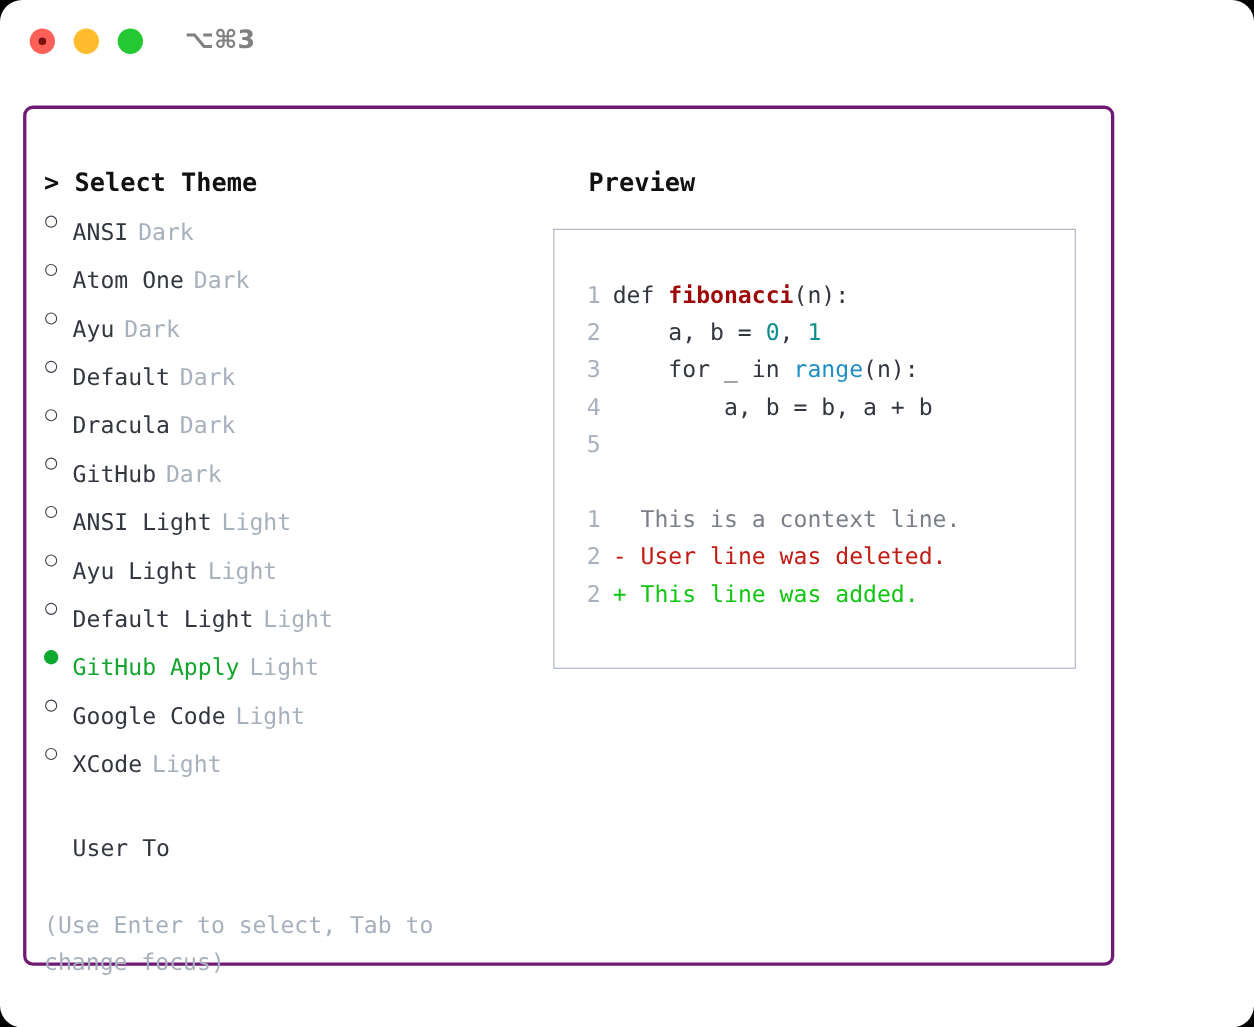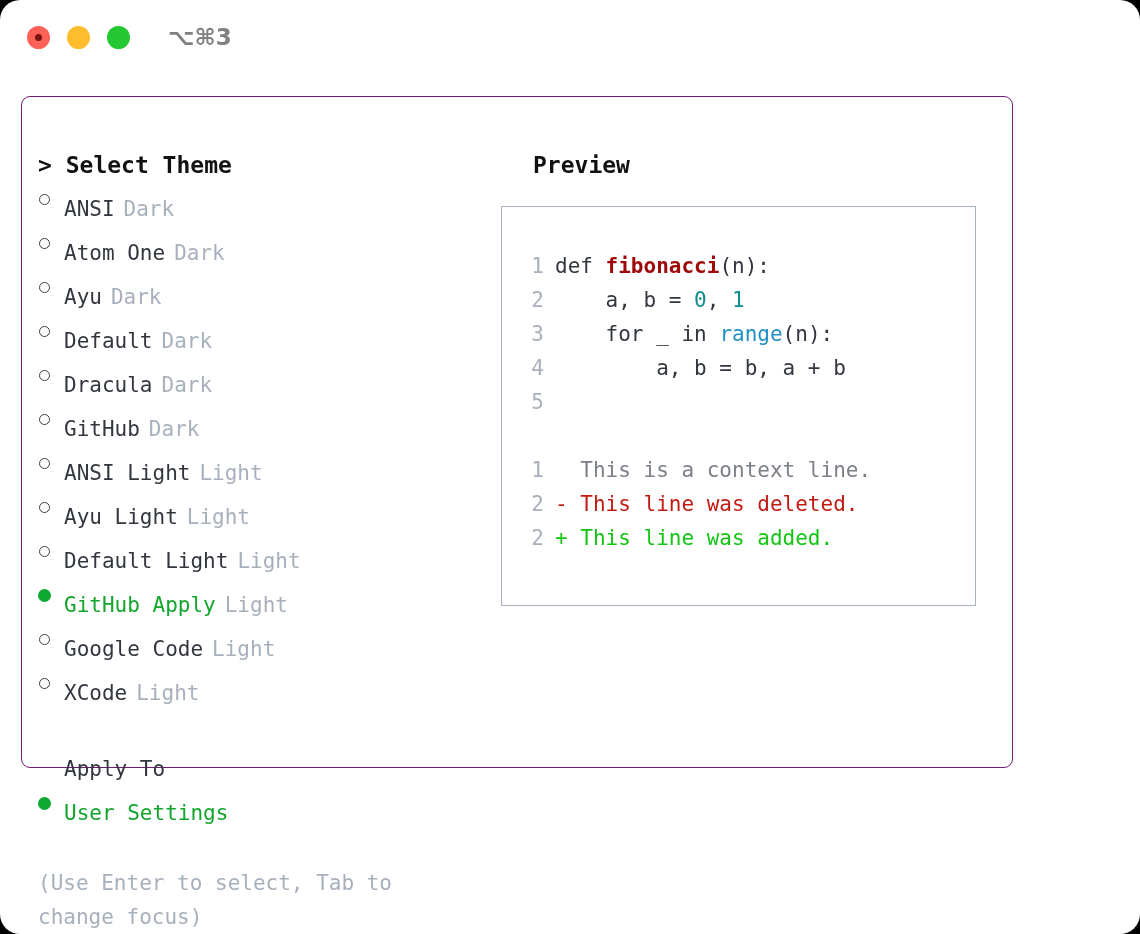--- a/index.html
+++ b/index.html
@@ -71,22 +71,22 @@
     font-family: "DejaVu Sans", "Liberation Sans", sans-serif;
     white-space: nowrap;
   }
 
   
   .panel {
     position: absolute;
     left: 21px;
     top: 96px;
     width: 992px;
-    height: 672px;
-    border: 1px solid #701a75;
+    height: 782px;
+    border: 3px solid #701a75;
     border-radius: 9px;
     box-sizing: border-box;
     background: #ffffff;
   }
 
   
   .left-col {
     position: absolute;
     left: 16px;
     top: 51px;
@@ -242,44 +242,43 @@
           <div class="opt-row"><span class="bullet empty"></span><span class="opt-label">Default Light</span><span class="opt-tag">Light</span></div>
           <div class="opt-row"><span class="bullet filled"></span><span class="opt-label selected">GitHub Apply</span><span class="opt-tag">Light</span></div>
           <div class="opt-row"><span class="bullet empty"></span><span class="opt-label">Google Code</span><span class="opt-tag">Light</span></div>
           <div class="opt-row"><span class="bullet empty"></span><span class="opt-label">XCode</span><span class="opt-tag">Light</span></div>
         </div>
 
       <div class="section-gap"></div>
 
       <div class="opt-row">
         <span class="bullet none"></span>
-        <span class="opt-label plain">Apply To</span>
+        <span class="opt-label plain">User To</span>
       </div>
 
       <div id="apply-list">
-          <div class="opt-row"><span class="bullet filled"></span><span class="opt-label selected">User Settings</span></div>
         </div>
 
       <div class="hint">(Use Enter to select, Tab to change focus)</div>
     </div>
 
     <div class="right-col">
       <div class="preview-title">Preview</div>
 
       <div class="preview-box">
         <div id="code-list">
             <div class="code-line"><span class="lno">1</span><span class="code-text"><span class="tok-def">def </span><span class="tok-fn">fibonacci</span><span class="tok-kw">(n):</span></span></div>
             <div class="code-line"><span class="lno">2</span><span class="code-text"><span class="tok-kw">    a, b = </span><span class="tok-num">0</span><span class="tok-kw">, </span><span class="tok-num">1</span></span></div>
             <div class="code-line"><span class="lno">3</span><span class="code-text"><span class="tok-kw">    for _ in </span><span class="tok-builtin">range</span><span class="tok-kw">(n):</span></span></div>
             <div class="code-line"><span class="lno">4</span><span class="code-text"><span class="tok-kw">        a, b = b, a + b</span></span></div>
             <div class="code-line"><span class="lno">5</span></div>
           </div>
         <div class="blank-line"></div>
         <div id="diff-list">
             <div class="code-line"><span class="lno">1</span><span class="diff-ctx">  </span><span class="diff-ctx">This is a context line.</span></div>
-            <div class="code-line"><span class="lno">2</span><span class="diff-del">- </span><span class="diff-del">This line was deleted.</span></div>
+            <div class="code-line"><span class="lno">2</span><span class="diff-del">- </span><span class="diff-del">User line was deleted.</span></div>
             <div class="code-line"><span class="lno">2</span><span class="diff-add">+ </span><span class="diff-add">This line was added.</span></div>
           </div>
       </div>
     </div>
 
   </div>
 </div>
 
 </body></html>

